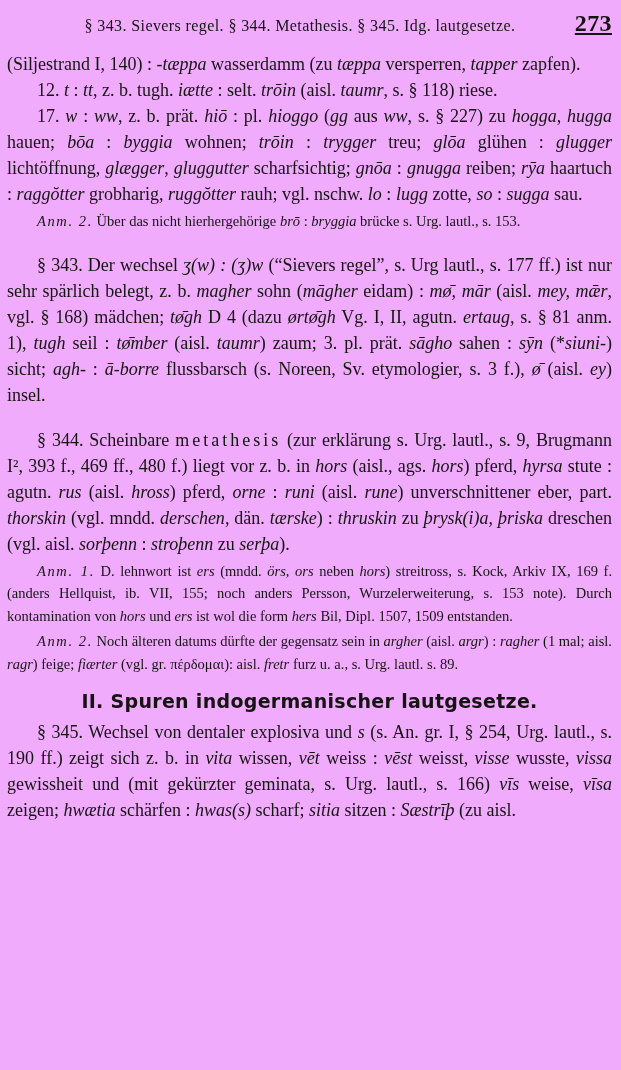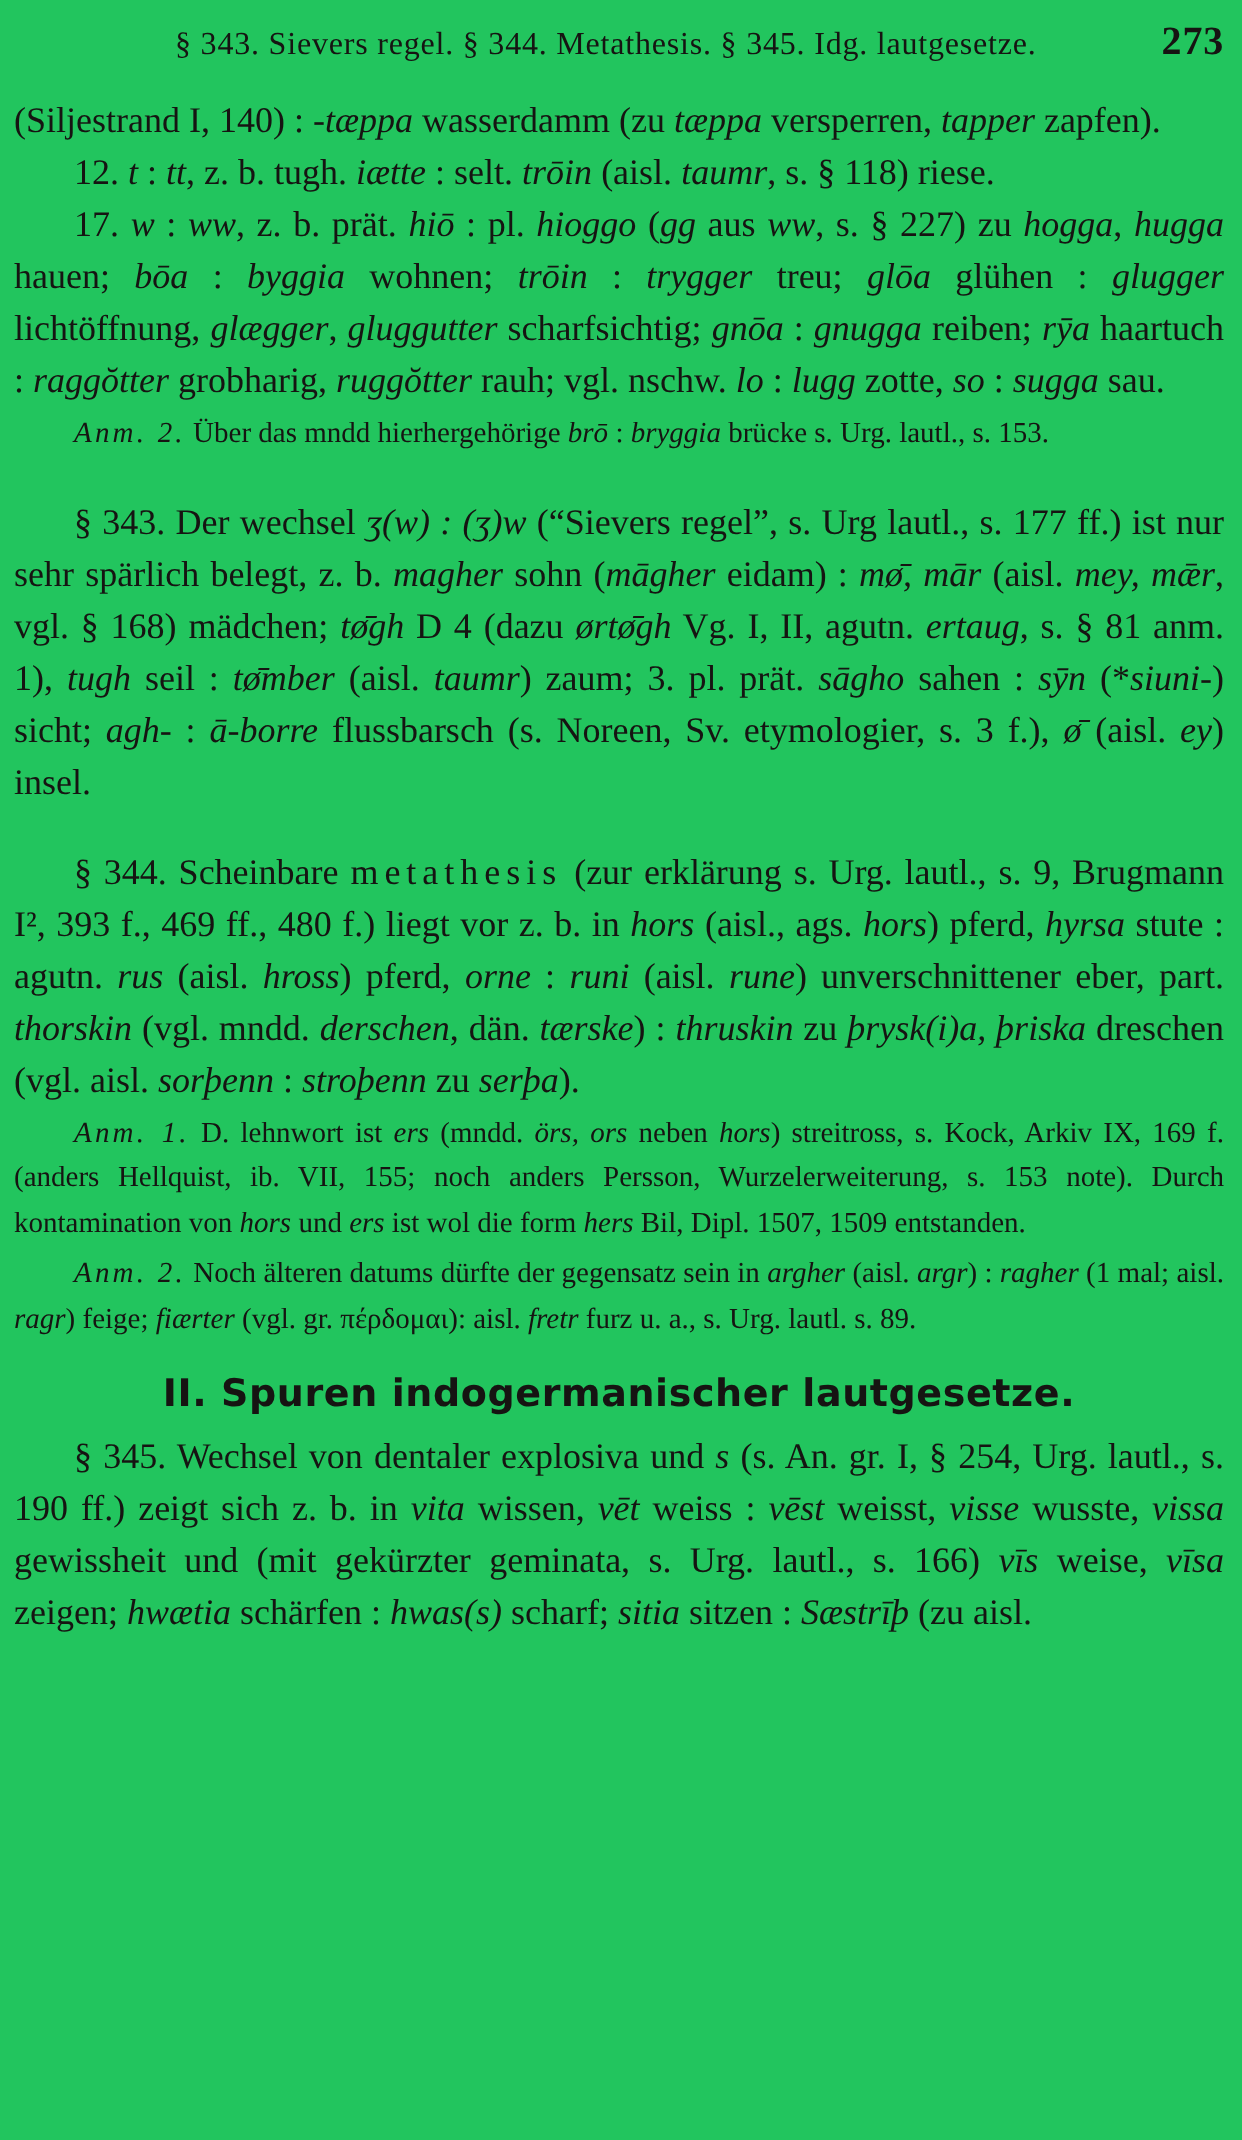--- a/index.html
+++ b/index.html
@@ -2,44 +2,45 @@
 <html><head>
 <meta charset="utf-8">
 <style>
   html, body { margin: 0; padding: 0; }
   body { background: #e9e7e2; }
   .page {
     position: relative;
     width: 621px;
     height: 1070px;
     margin: 0 auto;
-    background: #22c55e;
+    background: #f0abfc;
     color: #161412;
     font-family: "Liberation Serif", "DejaVu Serif", serif;
     box-sizing: border-box;
     padding: 10px 9px 0 7px;
     overflow: hidden;
   }
   .header {
     display: flex;
     align-items: baseline;
     font-size: 16px;
     letter-spacing: 0.4px;
     margin-bottom: 14px;
   }
   .running-title {
     flex: 1;
     text-align: center;
     padding-left: 26px;
     white-space: nowrap;
   }
   .page-number {
-    font-size: 20px;
+    font-size: 24px;
     font-weight: 600;
     margin-left: 8px;
+    text-decoration: underline;
   }
   .body-text p {
     margin: 0;
     text-align: justify;
     font-size: 18px;
     line-height: 26px;
   }
   .body-text p.ind { text-indent: 30px; }
   .body-text p.small {
     font-size: 14.5px;
@@ -65,21 +66,21 @@
 
 <div class="page">
   <div class="header">
     <span class="running-title">§ 343. Sievers regel. § 344. Metathesis. § 345. Idg. lautgesetze.</span>
     <span class="page-number">273</span>
   </div>
   <div class="body-text">
       <p class="body mt-first"><span>(Siljestrand I, 140) : -</span><span class="it">tæppa</span><span> wasserdamm (zu </span><span class="it">tæppa</span><span> versperren, </span><span class="it">tapper</span><span> zapfen).</span></p>
       <p class="body ind"><span>12.  </span><span class="it">t</span><span> : </span><span class="it">tt</span><span>, z. b. tugh. </span><span class="it">iætte</span><span> : selt. </span><span class="it">trōin</span><span> (aisl. </span><span class="it">taumr</span><span>, s. § 118) riese.</span></p>
       <p class="body ind"><span>17.  </span><span class="it">w</span><span> : </span><span class="it">ww</span><span>, z. b. prät. </span><span class="it">hiō</span><span> : pl. </span><span class="it">hioggo</span><span> (</span><span class="it">gg</span><span> aus </span><span class="it">ww</span><span>, s. § 227) zu </span><span class="it">hogga</span><span>, </span><span class="it">hugga</span><span> hauen; </span><span class="it">bōa</span><span> : </span><span class="it">byggia</span><span> wohnen; </span><span class="it">trōin</span><span> : </span><span class="it">trygger</span><span> treu; </span><span class="it">glōa</span><span> glühen : </span><span class="it">glugger</span><span> lichtöffnung, </span><span class="it">glægger</span><span>, </span><span class="it">gluggutter</span><span> scharfsichtig; </span><span class="it">gnōa</span><span> : </span><span class="it">gnugga</span><span> reiben; </span><span class="it">rȳa</span><span> haartuch : </span><span class="it">raggŏtter</span><span> grobharig, </span><span class="it">ruggŏtter</span><span> rauh; vgl. nschw. </span><span class="it">lo</span><span> : </span><span class="it">lugg</span><span> zotte, </span><span class="it">so</span><span> : </span><span class="it">sugga</span><span> sau.</span></p>
-      <p class="small ind mt-note"><span class="sp1">Anm. 2.</span><span>  Über das mndd hierhergehörige </span><span class="it">brō</span><span> : </span><span class="it">bryggia</span><span> brücke s. Urg. lautl., s. 153.</span></p>
+      <p class="small ind mt-note"><span class="sp1">Anm. 2.</span><span>  Über das nicht hierhergehörige </span><span class="it">brō</span><span> : </span><span class="it">bryggia</span><span> brücke s. Urg. lautl., s. 153.</span></p>
       <p class="body ind mt-sec"><span>§ 343.  Der wechsel </span><span class="it">ʒ(w) : (ʒ)w</span><span> (“Sievers regel”, s. Urg lautl., s. 177 ff.) ist nur sehr spärlich belegt, z. b. </span><span class="it">magher</span><span> sohn (</span><span class="it">māgher</span><span> eidam) : </span><span class="it">mø̄, mār</span><span> (aisl. </span><span class="it">mey, mǣr</span><span>, vgl. § 168) mädchen; </span><span class="it">tø̄gh</span><span> D 4 (dazu </span><span class="it">ørtø̄gh</span><span> Vg. I, II, agutn. </span><span class="it">ertaug</span><span>, s. § 81 anm. 1), </span><span class="it">tugh</span><span> seil : </span><span class="it">tø̄mber</span><span> (aisl. </span><span class="it">taumr</span><span>) zaum; 3. pl. prät. </span><span class="it">sāgho</span><span> sahen : </span><span class="it">sȳn</span><span> (*</span><span class="it">siuni-</span><span>) sicht; </span><span class="it">agh-</span><span> : </span><span class="it">ā-borre</span><span> flussbarsch (s. Noreen, Sv. etymologier, s. 3 f.), </span><span class="it">ø̄</span><span> (aisl. </span><span class="it">ey</span><span>) insel.</span></p>
       <p class="body ind mt-sec"><span>§ 344.  Scheinbare </span><span class="sp2">metathesis</span><span> (zur erklärung s. Urg. lautl., s. 9, Brugmann I², 393 f., 469 ff., 480 f.) liegt vor z. b. in </span><span class="it">hors</span><span> (aisl., ags. </span><span class="it">hors</span><span>) pferd, </span><span class="it">hyrsa</span><span> stute : agutn. </span><span class="it">rus</span><span> (aisl. </span><span class="it">hross</span><span>) pferd, </span><span class="it">orne</span><span> : </span><span class="it">runi</span><span> (aisl. </span><span class="it">rune</span><span>) unverschnittener eber, part. </span><span class="it">thorskin</span><span> (vgl. mndd. </span><span class="it">derschen</span><span>, dän. </span><span class="it">tærske</span><span>) : </span><span class="it">thruskin</span><span> zu </span><span class="it">þrysk(i)a, þriska</span><span> dreschen (vgl. aisl. </span><span class="it">sorþenn</span><span> : </span><span class="it">stroþenn</span><span> zu </span><span class="it">serþa</span><span>).</span></p>
       <p class="small ind mt-note"><span class="sp1">Anm. 1.</span><span>  D. lehnwort ist </span><span class="it">ers</span><span> (mndd. </span><span class="it">örs, ors</span><span> neben </span><span class="it">hors</span><span>) streitross, s. Kock, Arkiv IX, 169 f. (anders Hellquist, ib. VII, 155; noch anders Persson, Wurzelerweiterung, s. 153 note).  Durch kontamination von </span><span class="it">hors</span><span> und </span><span class="it">ers</span><span> ist wol die form </span><span class="it">hers</span><span> Bil, Dipl. 1507, 1509 entstanden.</span></p>
       <p class="small ind mt-note"><span class="sp1">Anm. 2.</span><span>  Noch älteren datums dürfte der gegensatz sein in </span><span class="it">argher</span><span> (aisl. </span><span class="it">argr</span><span>) : </span><span class="it">ragher</span><span> (1 mal; aisl. </span><span class="it">ragr</span><span>) feige; </span><span class="it">fiærter</span><span> (vgl. gr. </span><span>πέρδομαι</span><span>): aisl. </span><span class="it">fretr</span><span> furz u. a., s. Urg. lautl. s. 89.</span></p>
       <h2 class="heading"><span>II. Spuren indogermanischer lautgesetze.</span></h2>
       <p class="body ind"><span>§ 345.  Wechsel von dentaler explosiva und </span><span class="it">s</span><span> (s. An. gr. I, § 254, Urg. lautl., s. 190 ff.) zeigt sich z. b. in </span><span class="it">vita</span><span> wissen, </span><span class="it">vēt</span><span> weiss : </span><span class="it">vēst</span><span> weisst, </span><span class="it">visse</span><span> wusste, </span><span class="it">vissa</span><span> gewissheit und (mit gekürzter geminata, s. Urg. lautl., s. 166) </span><span class="it">vīs</span><span> weise, </span><span class="it">vīsa</span><span> zeigen; </span><span class="it">hwætia</span><span> schärfen : </span><span class="it">hwas(s)</span><span> scharf; </span><span class="it">sitia</span><span> sitzen : </span><span class="it">Sæstrīþ</span><span> (zu aisl.</span></p>
     </div>
 </div>
 
 </body></html>

